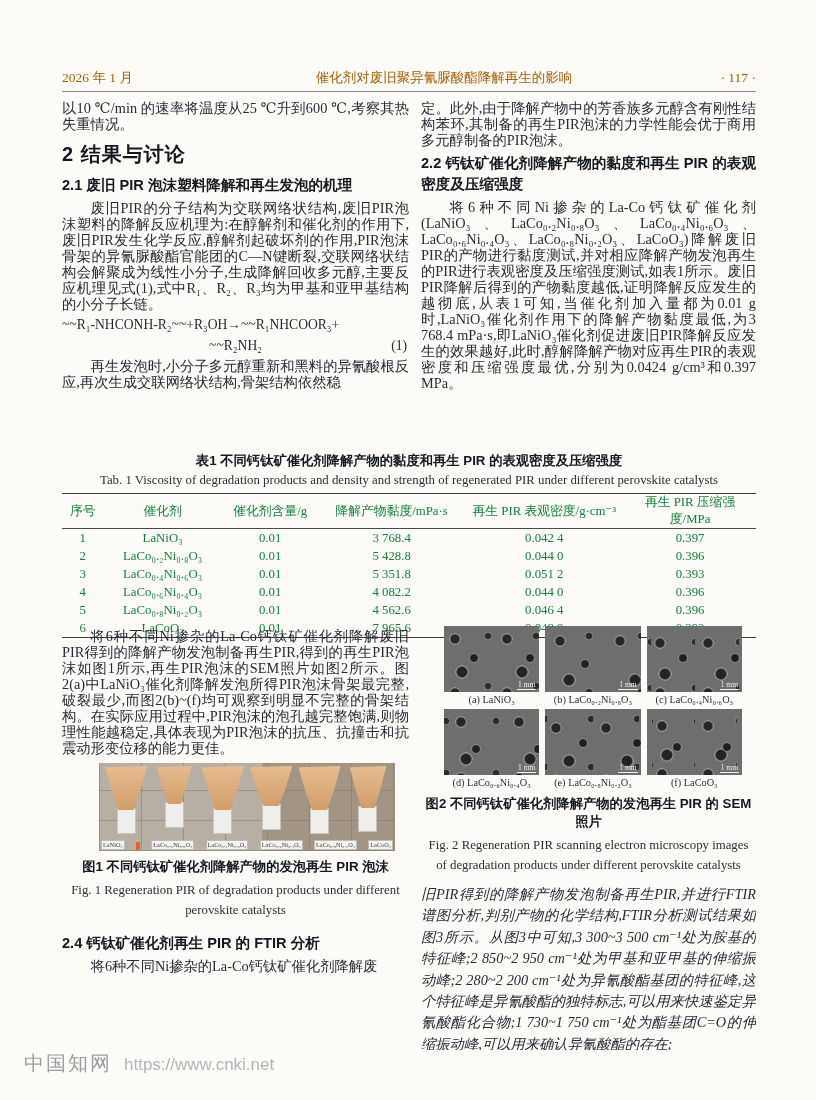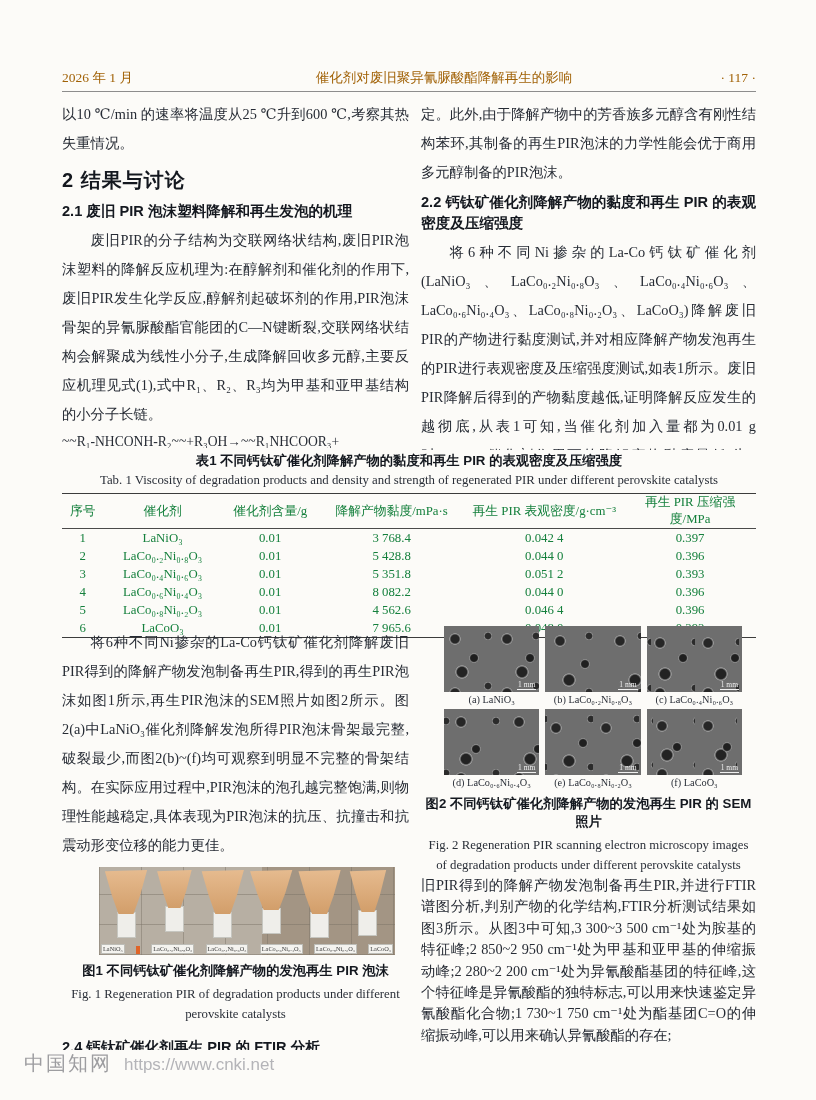--- a/index.html
+++ b/index.html
@@ -9,21 +9,21 @@
   .header{position:absolute;left:62px;top:64px;width:694px;height:27px;
           border-bottom:1px solid #8d8d8d;display:flex;align-items:center;font-size:13.5px;color:#a16207;}
   .hd-date{width:150px;text-align:left;}
   .hd-title{flex:1;text-align:center;}
   .hd-page{width:80px;text-align:right;}
   
   .ltop{position:absolute;left:62px;top:100px;width:347px;height:348px;overflow:hidden;}
   .rtop{position:absolute;left:421px;top:100px;width:335px;height:350px;overflow:hidden;}
   .lbot{position:absolute;left:62px;top:628px;width:347px;height:422px;overflow:hidden;}
   .rbot{position:absolute;left:421px;top:624px;width:335px;height:426px;overflow:hidden;}
-  .para{margin:0;font-size:14.3px;line-height:29px;text-align:justify;text-indent:2em;}
+  .para{margin:0;font-size:14.3px;line-height:16px;text-align:justify;text-indent:2em;}
   .noindent{text-indent:0;}
   .sec{margin:9px 0 7px 0;font-size:20px;font-family:"Liberation Sans","DejaVu Sans",sans-serif;
        font-weight:bold;color:#14181f;letter-spacing:1px;}
   .sub{margin:5px 0 4px 0;font-size:14.6px;font-family:"Liberation Sans","DejaVu Sans",sans-serif;
        font-weight:bold;color:#14181f;text-align:justify;line-height:21px;}
   .formula{position:relative;font-size:13.6px;line-height:21px;margin:2px 0;white-space:nowrap;}
   .f2{text-align:center;position:relative;}
   .fnum{position:absolute;right:2px;}
   
   .tablock{position:absolute;left:62px;top:452px;width:694px;}
@@ -148,21 +148,21 @@
             <td>LaCo₀.₄Ni₀.₆O₃</td>
             <td>0.01</td>
             <td>5 351.8</td>
             <td>0.051 2</td>
             <td>0.393</td>
         </tr>
         <tr>
           <td>4</td>
             <td>LaCo₀.₆Ni₀.₄O₃</td>
             <td>0.01</td>
-            <td>8 082.2</td>
+            <td>4 082.2</td>
             <td>0.044 0</td>
             <td>0.396</td>
         </tr>
         <tr>
           <td>5</td>
             <td>LaCo₀.₈Ni₀.₂O₃</td>
             <td>0.01</td>
             <td>4 562.6</td>
             <td>0.046 4</td>
             <td>0.396</td>
@@ -266,21 +266,21 @@
             <span class="scalebar">1 mm</span>
           </div>
         <div class="semlabel">(f) LaCoO₃</div>
       </div>
     </div>
     <div class="fcap-cn" style="margin-top:5px;">图2  不同钙钛矿催化剂降解产物的发泡再生 PIR 的 SEM 照片</div>
     <div class="fcap-en">
       <div>Fig. 2  Regeneration PIR scanning electron microscopy images</div>
       <div>of degradation products under different perovskite catalysts</div>
     </div>
-    <p class="para noindent" style="">旧PIR得到的降解产物发泡制备再生PIR,并进行FTIR谱图分析,判别产物的化学结构,FTIR分析测试结果如图3所示。从图3中可知,3 300~3 500 cm⁻¹处为胺基的特征峰;2 850~2 950 cm⁻¹处为甲基和亚甲基的伸缩振动峰;2 280~2 200 cm⁻¹处为异氰酸酯基团的特征峰,这个特征峰是异氰酸酯的独特标志,可以用来快速鉴定异氰酸酯化合物;1 730~1 750 cm⁻¹处为酯基团C=O的伸缩振动峰,可以用来确认异氰酸酯的存在;</p>
+    <p class="para noindent" style="margin-top:9px;font-style:italic;">旧PIR得到的降解产物发泡制备再生PIR,并进行FTIR谱图分析,判别产物的化学结构,FTIR分析测试结果如图3所示。从图3中可知,3 300~3 500 cm⁻¹处为胺基的特征峰;2 850~2 950 cm⁻¹处为甲基和亚甲基的伸缩振动峰;2 280~2 200 cm⁻¹处为异氰酸酯基团的特征峰,这个特征峰是异氰酸酯的独特标志,可以用来快速鉴定异氰酸酯化合物;1 730~1 750 cm⁻¹处为酯基团C=O的伸缩振动峰,可以用来确认异氰酸酯的存在;</p>
   </div>
 
   <div class="wm">
     <span class="wm-cn">中国知网</span>
     <span class="wm-url">https://www.cnki.net</span>
   </div>
 
 </div>
 
 </body></html>

